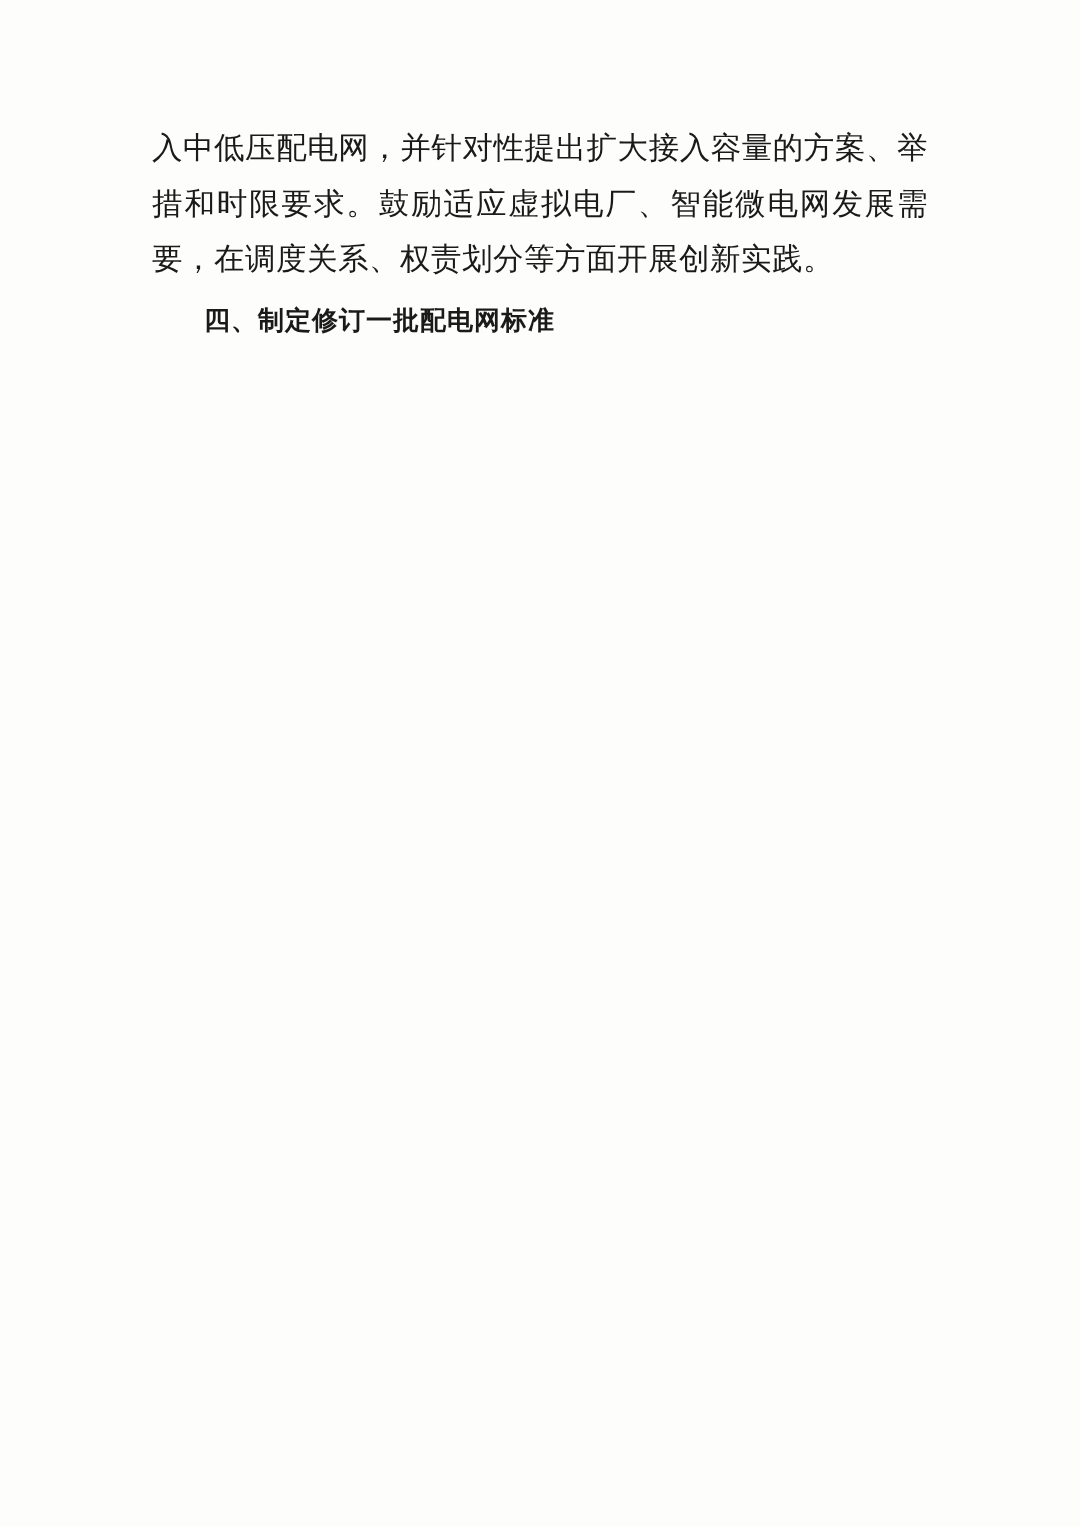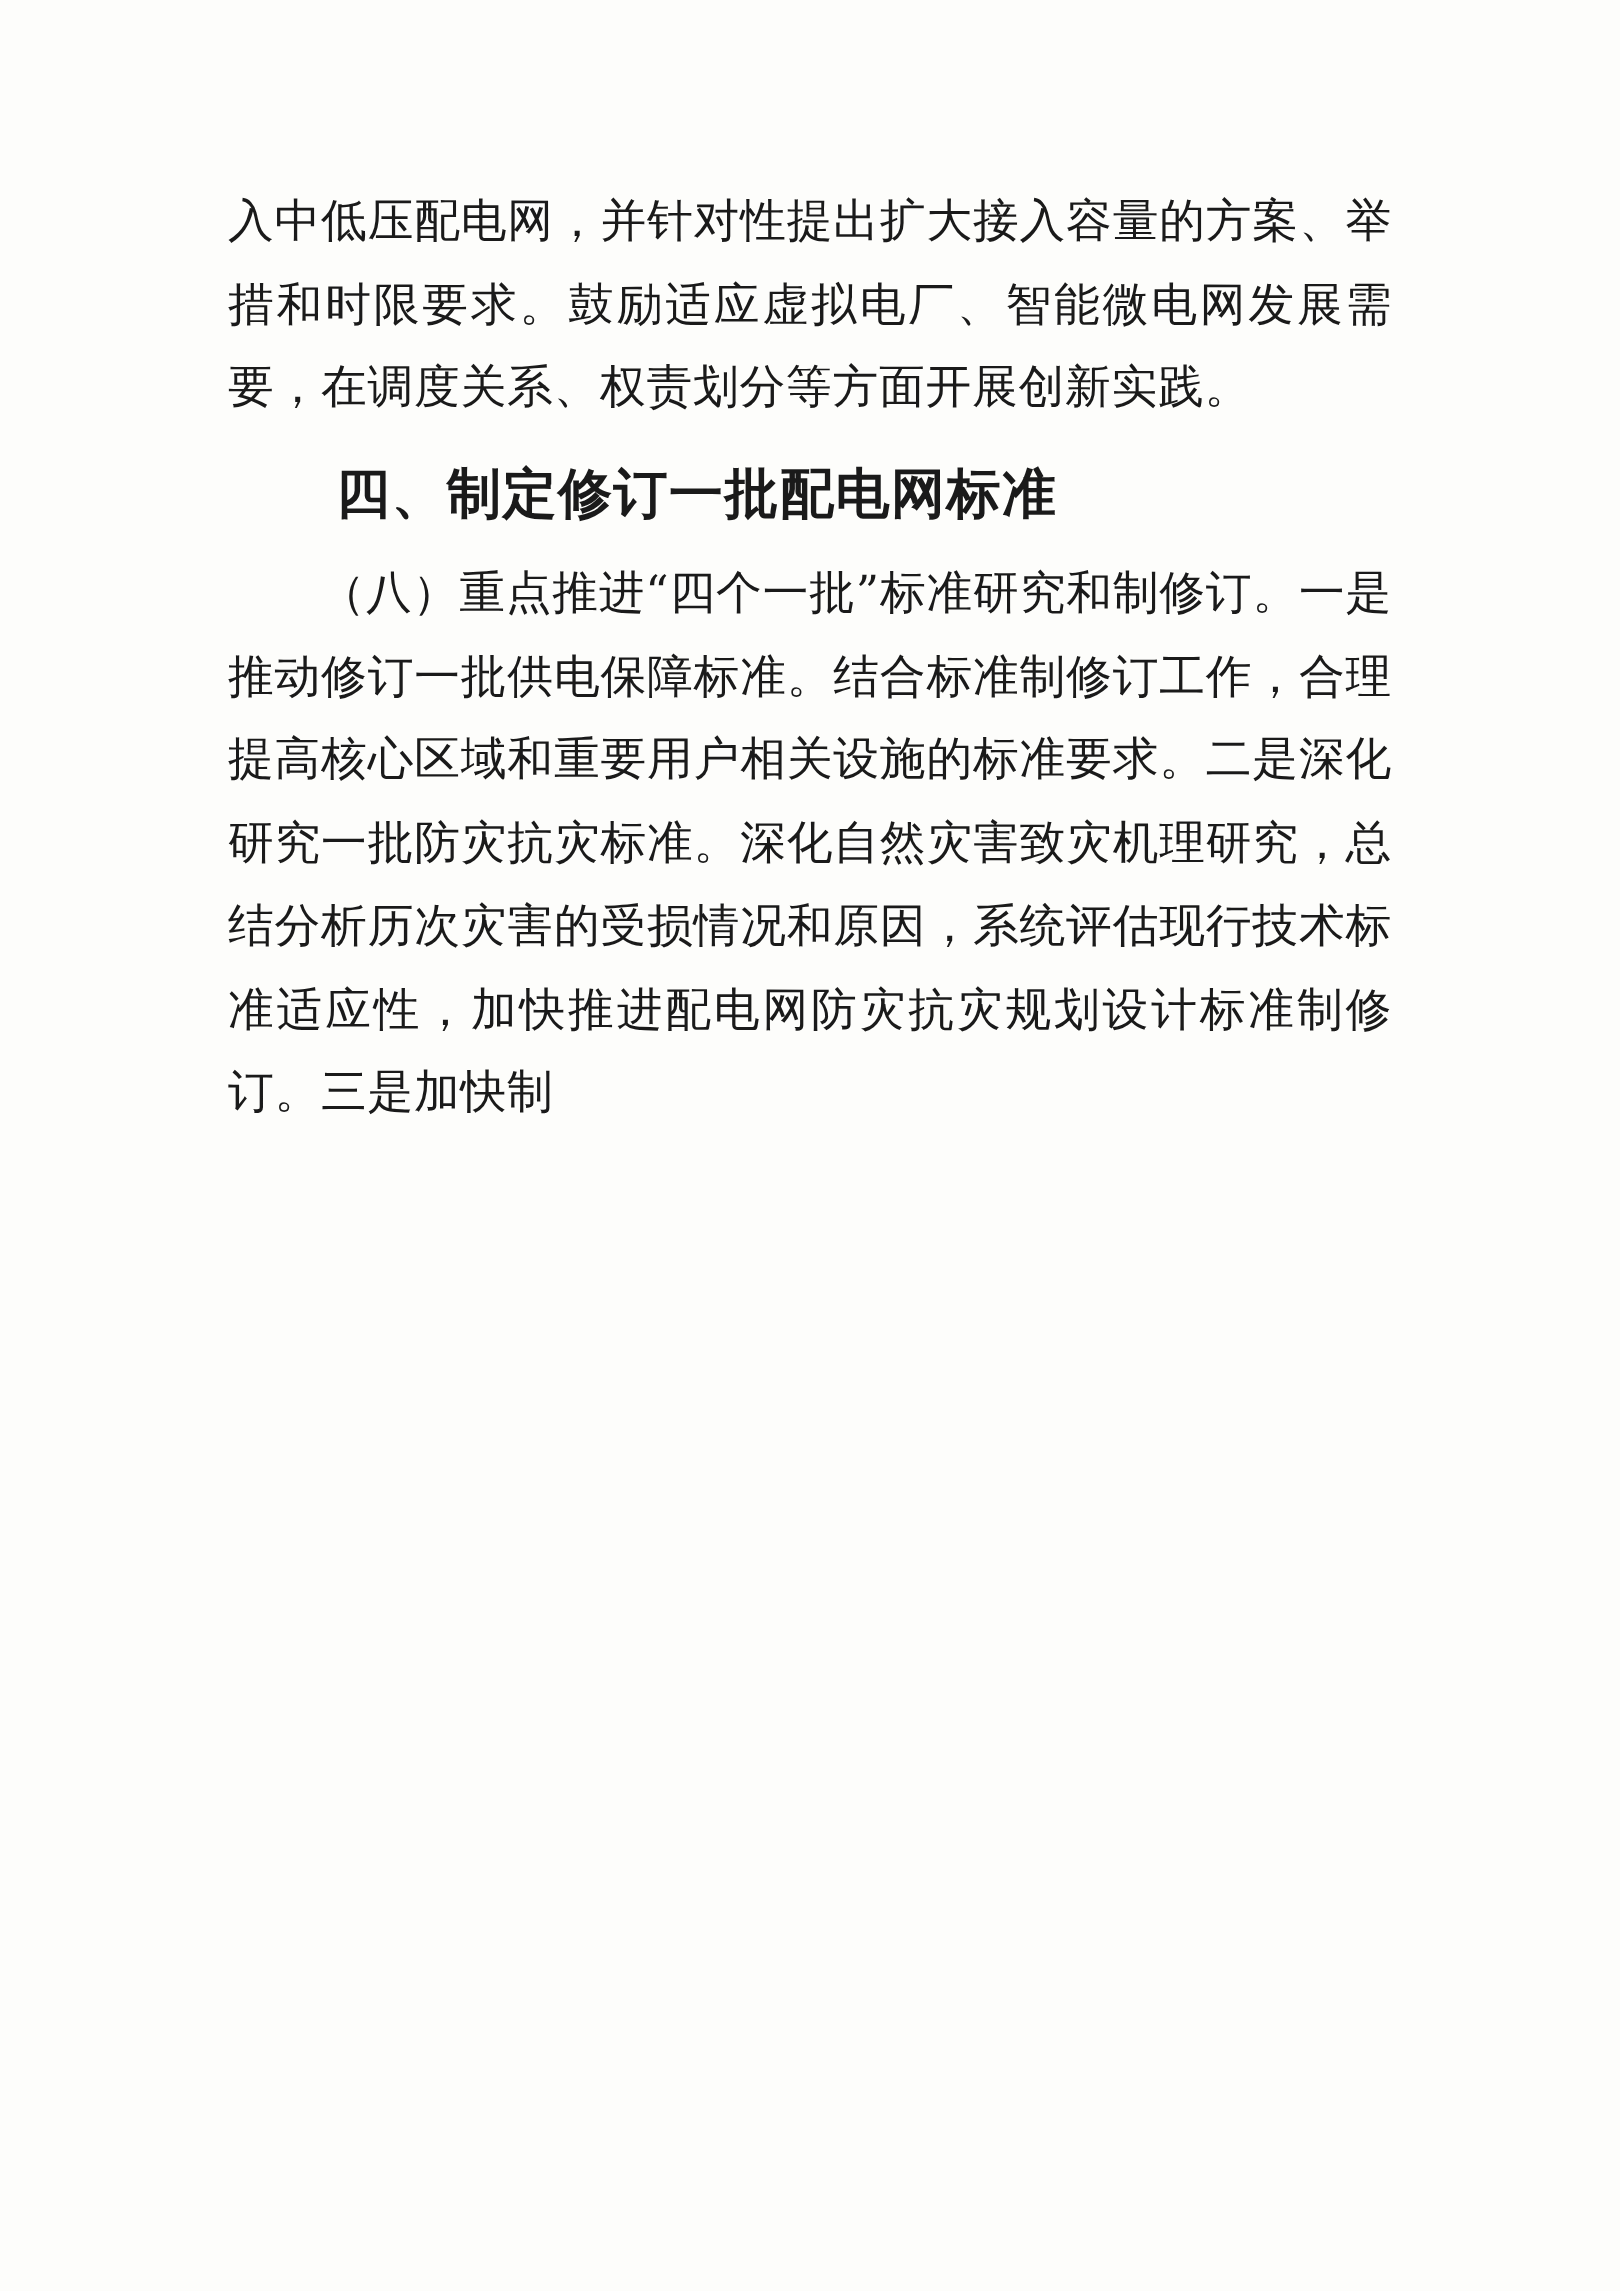--- a/index.html
+++ b/index.html
@@ -30,32 +30,31 @@
     text-indent: 2em;
   }
   .para.cont {
     text-indent: 0;
   }
   .section-heading {
     margin: 10px 0 6px 0;
     text-indent: 2em;
     font-weight: bold;
     font-family: "DejaVu Sans", "Liberation Sans", sans-serif;
-    font-size: 36px;
+    font-size: 26px;
     letter-spacing: 1px;
   }
 </style>
 </head>
 <body>
 
 <div class="page">
   <div class="doc-body">
 
     <p class="para cont">入中低压配电网，并针对性提出扩大接入容量的方案、举措和时限要求。鼓励适应虚拟电厂、智能微电网发展需要，在调度关系、权责划分等方面开展创新实践。</p>
 
 
     <h2 class="section-heading">四、制定修订一批配电网标准</h2>
 
 
-    <p class="para">（八）重点推进“四个一批”标准研究和制修订。一是推动修订一批供电保障标准。结合标准制修订工作，合理提高核心区域和重要用户相关设施的标准要求。二是深化研究一批防灾抗灾标准。深化自然灾害致灾机理研究，总结分析历次灾害的受损情况和原因，系统评估现行技术标准适应性，加快推进配电网防灾抗灾规划设计标准制修订。三是加快制</p>
 
   </div>
 </div>
 
 </body></html>

